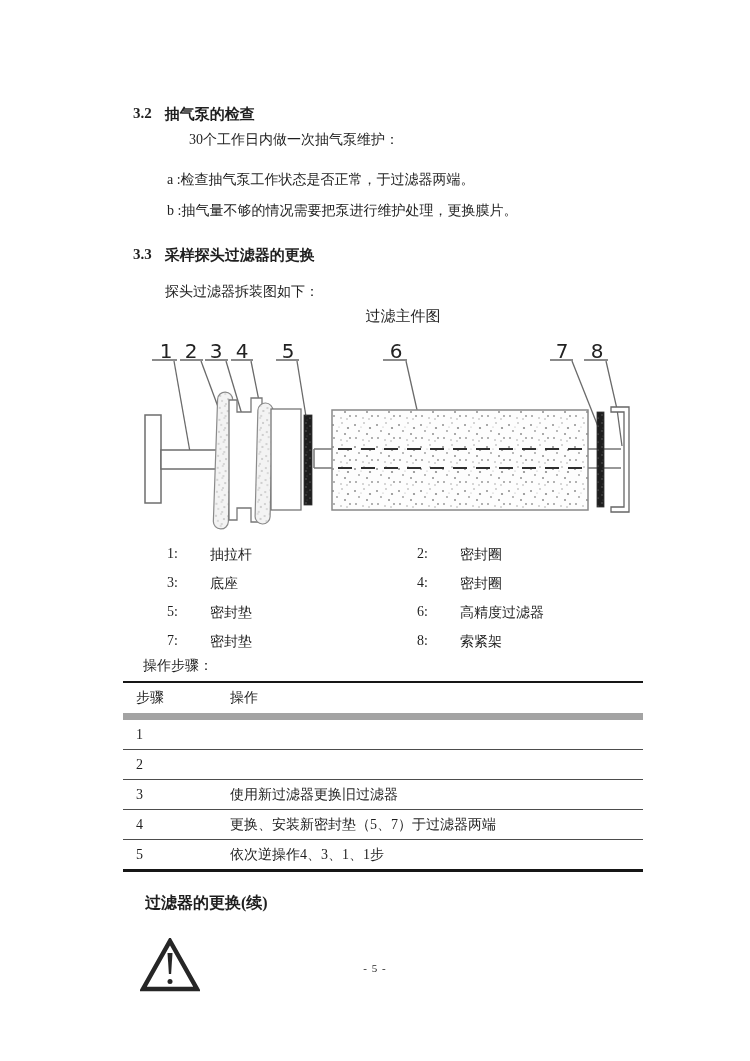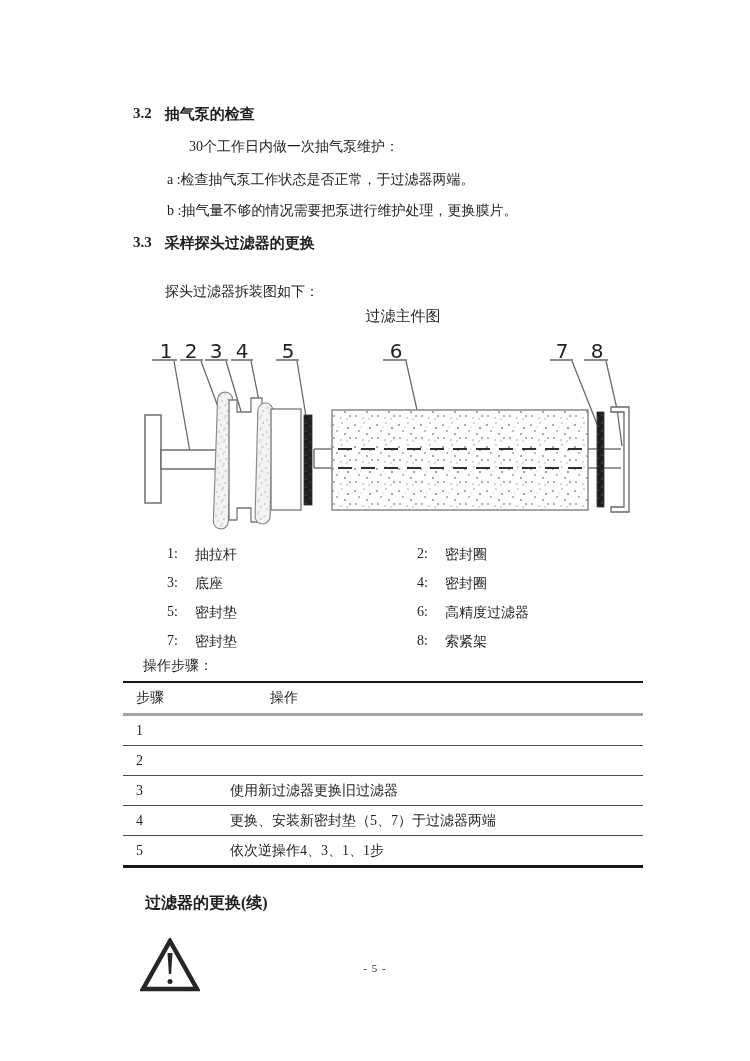--- a/index.html
+++ b/index.html
@@ -11,44 +11,44 @@
   .abs{position:absolute;}
   .h-sec{font-size:15px;font-weight:bold;display:flex;gap:13px;white-space:nowrap;}
   .body-text{font-size:14px;white-space:nowrap;}
   .diagram-title{top:307px;left:0;width:726px;text-align:center;font-size:15px;padding-left:40px;}
   
   .parts{left:0;top:540px;width:750px;}
   .p-row{display:flex;height:29px;align-items:center;font-size:14px;}
   .p-cell{display:flex;}
   .p-cell.left{margin-left:167px;width:250px;}
   .p-num{min-width:18px;}
-  .p-name{margin-left:10px;}
+  .p-name{margin-left:25px;}
   
   .steps-heading{left:143px;top:657px;font-size:14px;}
   .op-table{left:123px;top:681px;width:520px;border-top:2.5px solid #161616;font-size:14px;}
   .t-row{display:flex;height:29px;align-items:center;border-bottom:1px solid #4d4d4d;}
-  .t-row.header{height:30px;border-bottom:3px solid #a3a3a3;gap:40px;}
+  .t-row.header{height:30px;border-bottom:7px solid #a3a3a3;}
   .t-row.last{border-bottom:3px solid #161616;}
   .c-step{width:94px;padding-left:13px;flex:none;}
   .c-action{flex:1;white-space:nowrap;}
   .h-cont{left:145px;top:893px;font-size:16px;font-weight:bold;}
   .footer{top:962px;left:0;width:750px;text-align:center;font-size:11px;letter-spacing:1px;}
 </style>
 </head>
 <body>
 
 <div class="abs h-sec" style="left:133px;top:105px;">
   <span>3.2</span>
   <span>抽气泵的检查</span>
 </div>
-<div class="abs body-text" style="left:189px;top:138px;">30个工作日内做一次抽气泵维护：</div>
+<div class="abs body-text" style="left:189px;top:131px;">30个工作日内做一次抽气泵维护：</div>
 <div class="abs body-text" style="left:167px;top:171px;">a :检查抽气泵工作状态是否正常，于过滤器两端。</div>
 <div class="abs body-text" style="left:167px;top:202px;">b :抽气量不够的情况需要把泵进行维护处理，更换膜片。</div>
 
-<div class="abs h-sec" style="left:133px;top:234px;text-align:right;">
+<div class="abs h-sec" style="left:133px;top:246px;text-align:right;">
   <span>3.3</span>
   <span>采样探头过滤器的更换</span>
 </div>
 <div class="abs body-text" style="left:165px;top:283px;">探头过滤器拆装图如下：</div>
 <div class="abs diagram-title">过滤主件图</div>
 
 <svg class="abs" style="left:0;top:333px;" width="750" height="215" viewBox="0 0 750 215">
   <defs>
     <pattern id="speckle" width="22" height="22" patternUnits="userSpaceOnUse">
       <rect width="22" height="22" fill="#fdfdfd"></rect>

